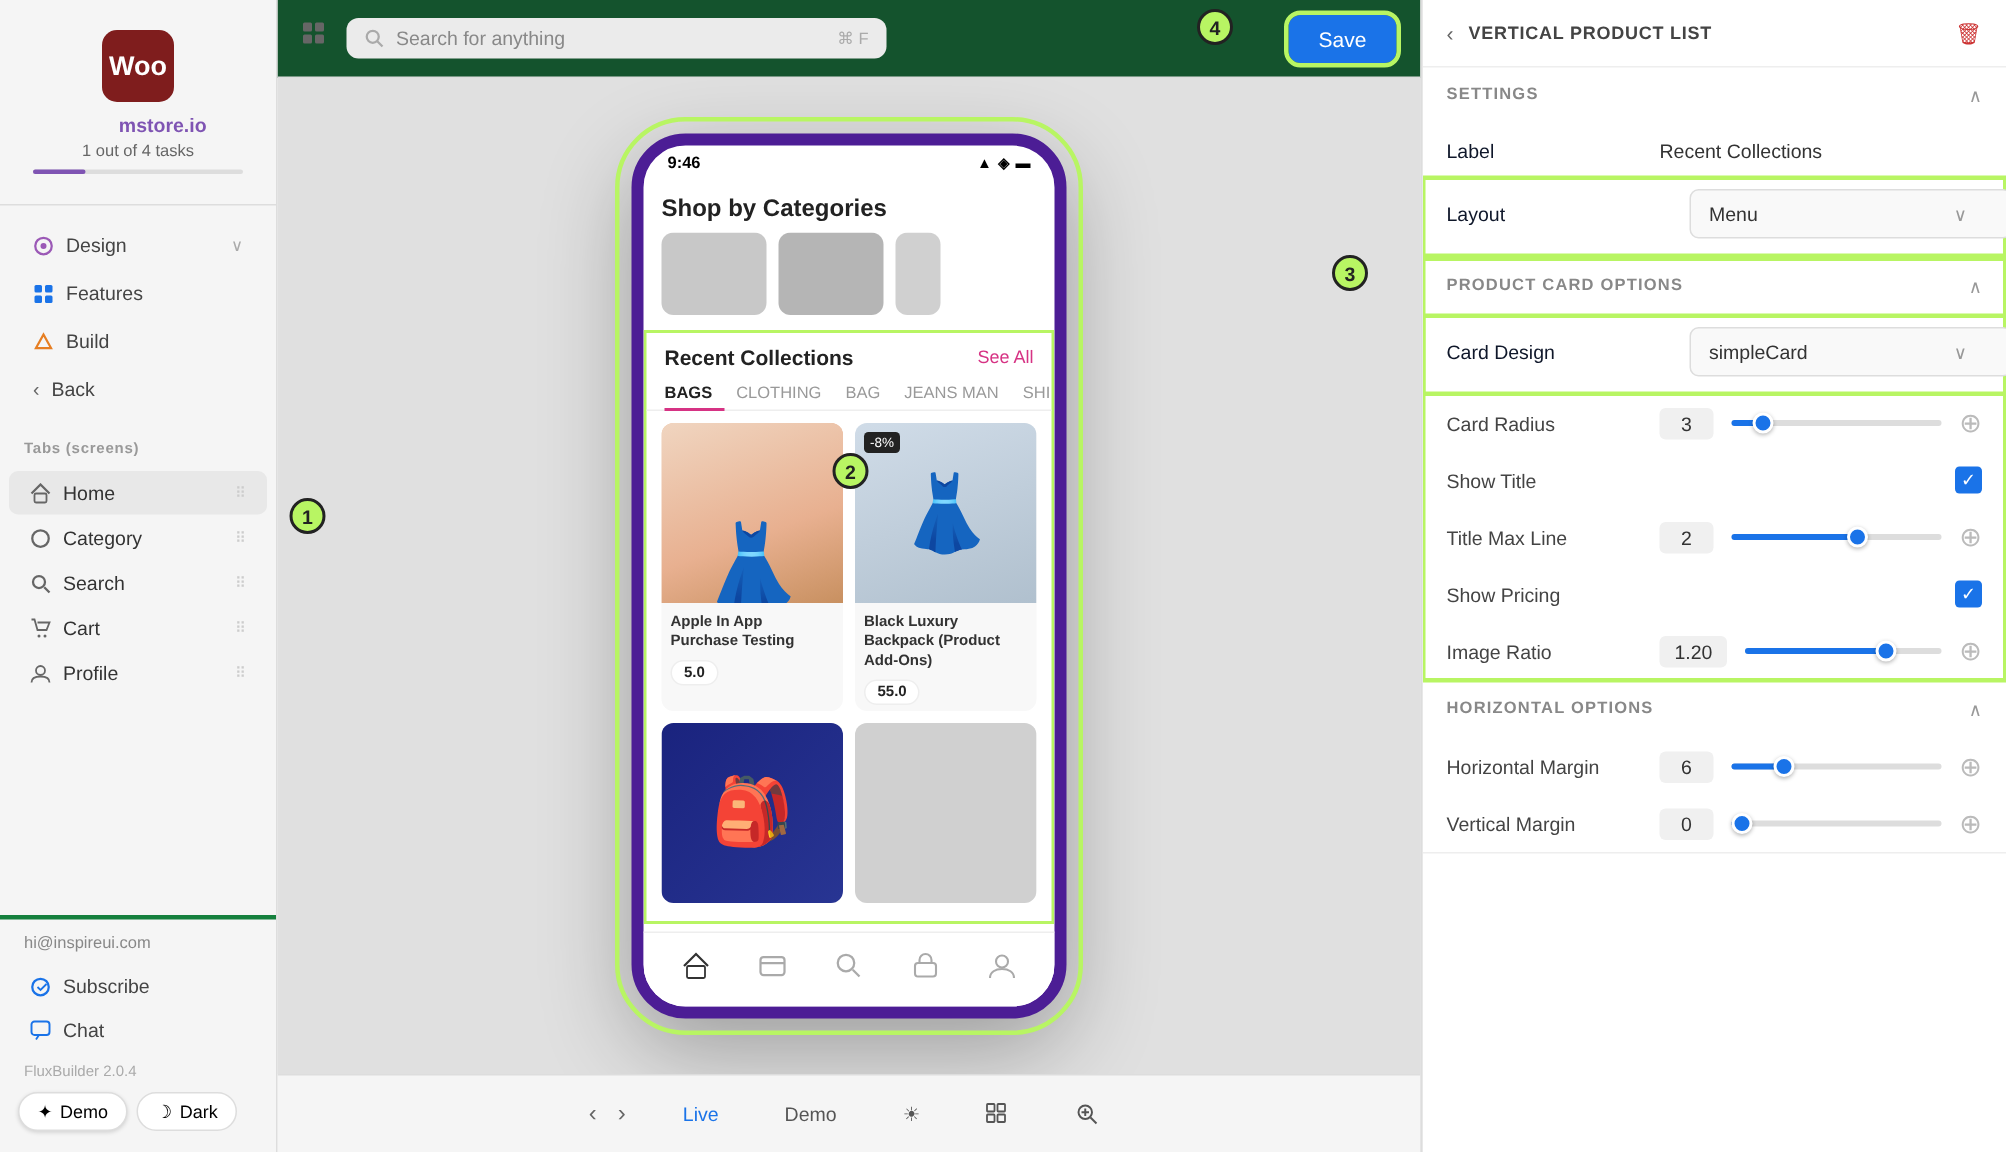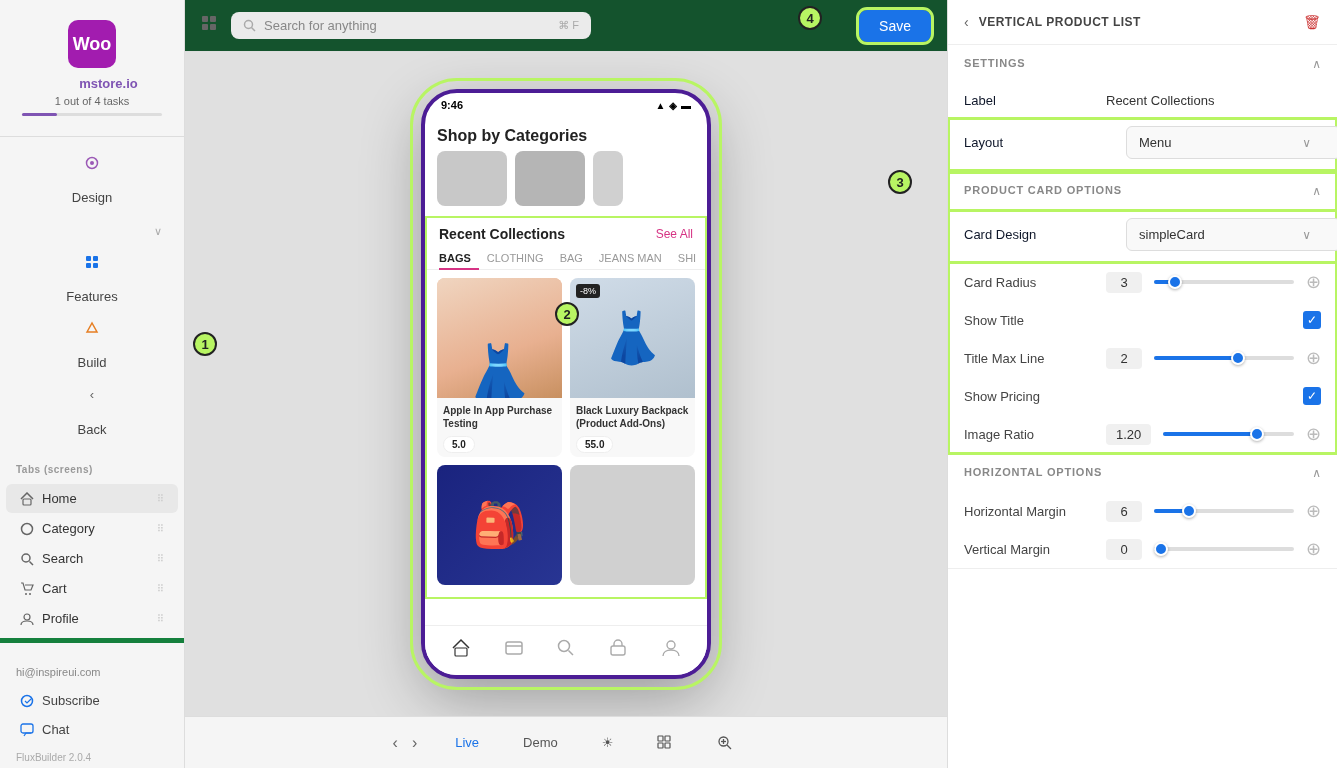--- a/index.html
+++ b/index.html
@@ -17,21 +17,21 @@
     }
     .sidebar-top {
       display: flex;
       flex-direction: column;
       align-items: center;
       padding: 20px 10px 10px;
       border-bottom: 1px solid #ddd;
     }
     .woo-logo {
       width: 48px; height: 48px;
-      background: #a21caf;
+      background: #7f1d1d;
       border-radius: 10px;
       display: flex; align-items: center; justify-content: center;
       color: white; font-weight: bold; font-size: 18px;
       margin-bottom: 8px;
     }
     .store-name {
       color: #7f54b3; font-size: 13px; font-weight: 600; margin-bottom: 4px; margin-left: 33px;
     }
     .task-progress-text {
       font-size: 11px; color: #666; margin-bottom: 6px;
@@ -39,43 +39,43 @@
     .progress-bar-bg {
       width: 140px; height: 3px; background: #ddd; border-radius: 2px; margin-bottom: 10px;
     }
     .progress-bar-fill {
       height: 3px; background: #7f54b3; border-radius: 2px; width: 25%;
     }
     .sidebar-nav {
       padding: 10px 0;
     }
     .sidebar-nav-item {
-      display: flex; align-items: center; gap: 20px;
+      display: flex; align-items: center; gap: 8px;
       padding: 8px 16px; cursor: pointer; font-size: 13px; color: #444;
-      border-radius: 6px; margin: 1px 6px; flex-direction: column;
+      border-radius: 6px; margin: 1px 6px;
     }
     .sidebar-nav-item svg { flex-shrink: 0; }
     .sidebar-section-label {
       font-size: 10px; color: #999; padding: 8px 16px 4px; font-weight: 600; letter-spacing: 0.5px;
     }
     .tabs-section {
       padding: 4px 0;
     }
     .tab-item {
       display: flex; align-items: center; justify-content: space-between;
       padding: 7px 14px; cursor: pointer; font-size: 13px; color: #333;
       margin: 1px 6px; border-radius: 6px;
     }
     .tab-item.active { background: #e8e8e8; }
     .tab-item-left { display: flex; align-items: center; gap: 8px; }
     .tab-item-drag { color: #ccc; font-size: 10px; }
     .sidebar-bottom {
       margin-top: auto;
-      padding: 23px 12px;
-      border-top: 5px solid #15803d;
+      padding: 10px 12px;
+      border-top: 3px solid #15803d;
     }
     .user-email { font-size: 11px; color: #888; margin-bottom: 8px; padding-left: 4px; }
     .subscribe-btn, .chat-btn {
       display: flex; align-items: center; gap: 8px;
       padding: 7px 8px; font-size: 13px; color: #444; cursor: pointer; border-radius: 6px;
     }
     .flux-version { font-size: 10px; color: #aaa; padding: 8px 4px 4px; }
     .theme-toggle {
       display: flex; gap: 6px; padding: 4px 0;
     }
@@ -132,21 +132,21 @@
       background: #e0e0e0;
       overflow: hidden;
     }
 
     
     .phone-mockup {
       width: 290px;
       height: 590px;
       background: white;
       border-radius: 36px;
-      border: 4px solid #4c1d95;
+      border: 8px solid #4c1d95;
       box-shadow: 0 20px 60px rgba(0,0,0,0.3);
       overflow: hidden;
       position: relative;
       outline: 3px solid #b8f563;
       outline-offset: 8px;
     }
     .phone-status-bar {
       display: flex; align-items: center; justify-content: space-between;
       padding: 6px 16px; font-size: 11px; font-weight: 600;
     }

